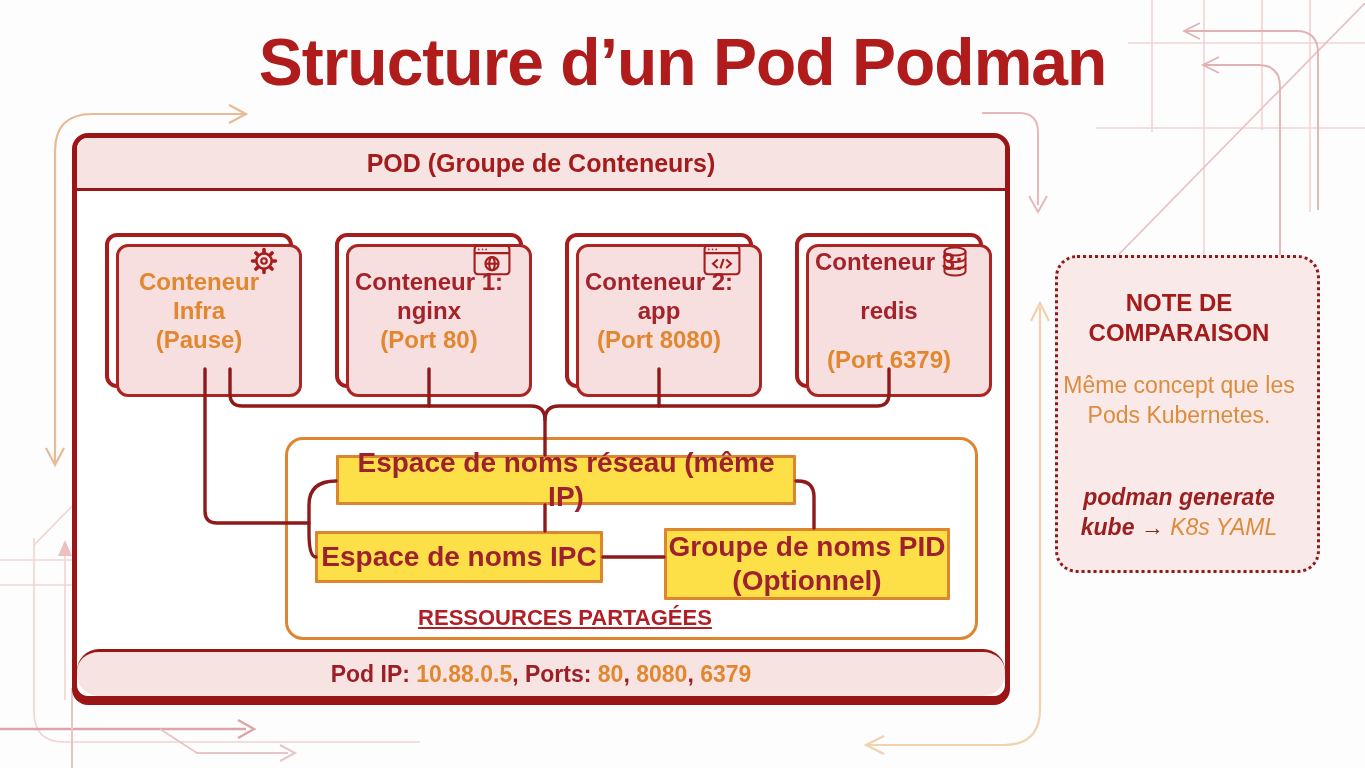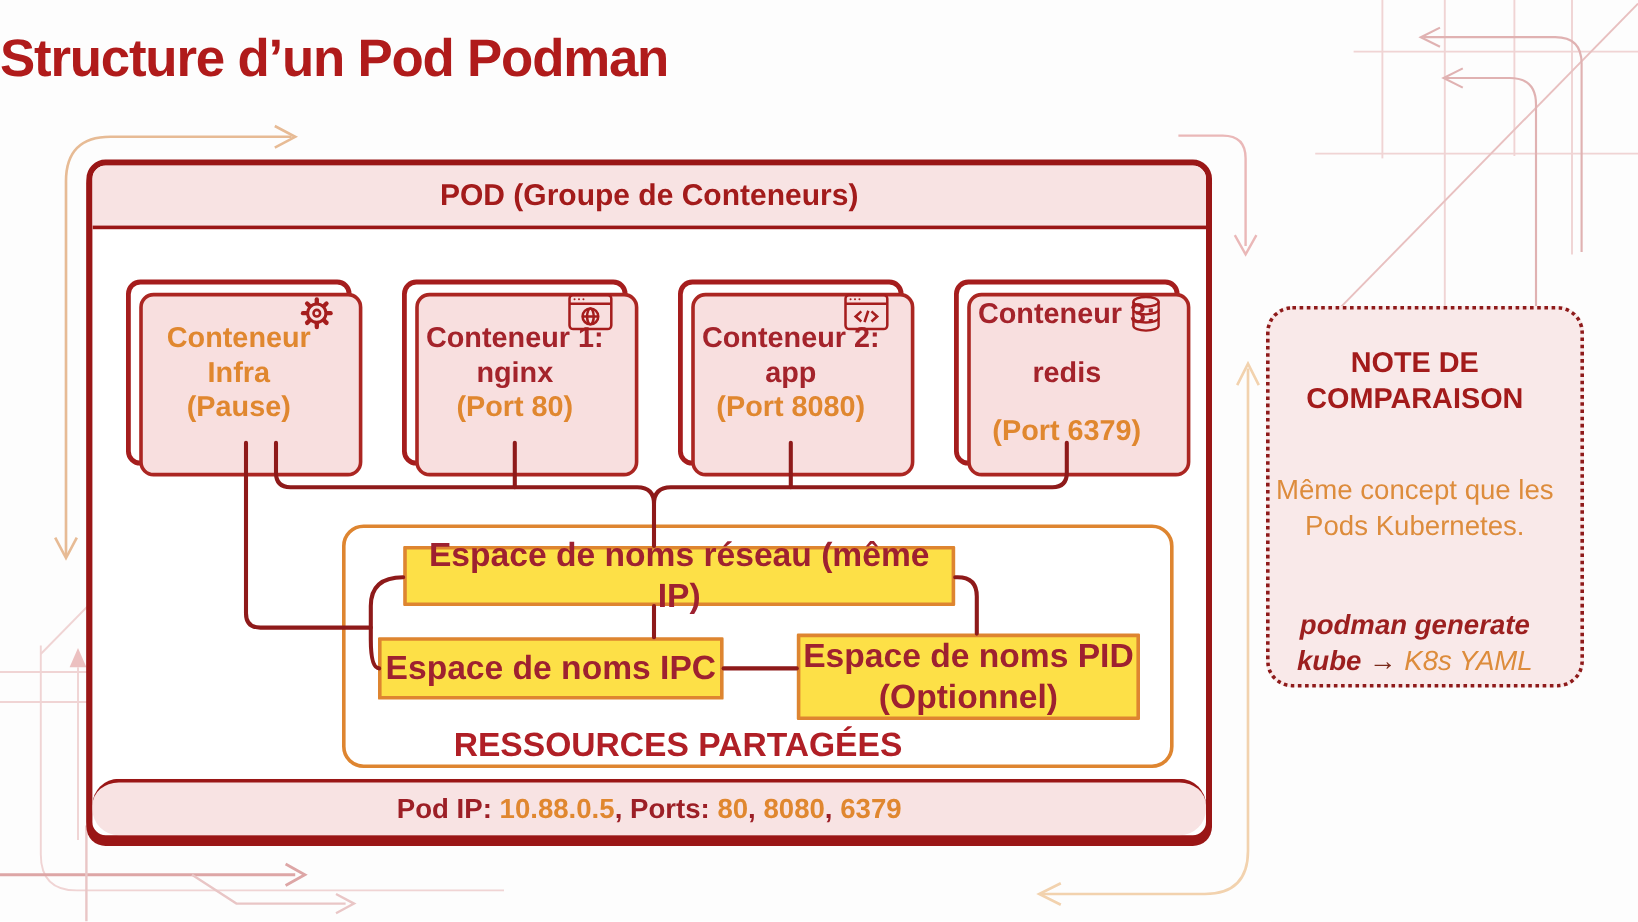--- a/index.html
+++ b/index.html
@@ -2,22 +2,22 @@
 <html><head>
 <meta charset="utf-8">
 <style>
   html,body{margin:0;padding:0;background:#fdfdfd;}
   body{width:1365px;height:768px;position:relative;overflow:hidden;
        font-family:"Liberation Sans","DejaVu Sans",sans-serif;}
   .abs{position:absolute;}
   svg.layer{position:absolute;left:0;top:0;pointer-events:none;}
 
   
-  #title{left:0;top:24px;width:1365px;text-align:left;
-         font-size:44px;font-weight:bold;color:#b01b1b;letter-spacing:-1px;}
+  #title{left:0;top:24px;width:1365px;text-align:center;
+         font-size:66px;font-weight:bold;color:#b01b1b;letter-spacing:-1px;}
 
   
   #pod{left:72px;top:133px;width:938px;height:568px;background:#ffffff;
        border:5px solid #9a1616;border-radius:16px;box-sizing:border-box;
        box-shadow:0 4px 0 #9a1616;z-index:1;overflow:hidden;}
   #pod-header{position:absolute;left:0;top:0;right:0;height:50px;background:#f8e3e3;
        border-bottom:3px solid #9a1616;display:flex;align-items:center;justify-content:center;
        font-size:25px;font-weight:bold;color:#a31b1b;}
   #pod-footer{position:absolute;left:0;bottom:0;right:0;height:44px;background:#f8e3e3;
        border-top:3px solid #9a1616;display:flex;align-items:center;justify-content:center;
@@ -38,29 +38,29 @@
   #shared{left:285px;top:437px;width:693px;height:203px;background:#ffffff;
           border:3.5px solid #de8530;border-radius:18px;box-sizing:border-box;z-index:2;}
   .nsbox{position:absolute;background:#fde047;border:3.5px solid #de8530;border-radius:1px;
          box-sizing:border-box;z-index:3;display:flex;flex-direction:column;align-items:center;
          justify-content:center;font-size:28px;font-weight:bold;color:#9e2130;
          text-align:center;line-height:1.2;}
   #ns-net{left:336px;top:455px;width:460px;height:50px;}
   #ns-ipc{left:315px;top:531px;width:288px;height:52px;}
   #ns-pid{left:664px;top:528px;width:286px;height:72px;}
   #shared-label{left:285px;top:605px;width:560px;text-align:center;
-          font-size:28px;font-weight:bold;color:#b01f26;z-index:3;}
+          font-size:22px;font-weight:bold;color:#b01f26;z-index:3;text-decoration:underline;}
 
   
   #note{left:1055px;top:255px;width:265px;height:318px;background:#f9e9e9;
         border:3px dotted #8e1a1a;border-radius:22px;box-sizing:border-box;z-index:1;
         display:flex;flex-direction:column;align-items:center;text-align:center;
         padding:30px 18px 0 1px;}
   #note-title{font-size:24px;font-weight:bold;color:#a31b1b;line-height:1.25;}
-  #note-body{margin-top:46px;font-size:23px;color:#dd8c3c;line-height:1.3;}
+  #note-body{margin-top:23px;font-size:23px;color:#dd8c3c;line-height:1.3;}
   #note-cmd{margin-top:52px;font-size:23px;line-height:1.3;white-space:pre-wrap;font-style:italic;}
   .cmd-bold{font-weight:bold;color:#9c1f1f;}
   .cmd-arrow{color:#7a2a1a;font-weight:bold;}
   .cmd-val{color:#dd8c3c;}
 </style>
 </head>
 <body>
 
 <svg class="layer" width="1365" height="768" style="z-index:0">
   <g fill="none" stroke="#f0d4d4" stroke-width="1.6">
@@ -207,21 +207,21 @@
   <div class="orange">(Port 6379)</div>
 </div>
 
 <div id="ns-net" class="nsbox">
   <div>Espace de noms réseau (même IP)</div>
 </div>
 <div id="ns-ipc" class="nsbox">
   <div>Espace de noms IPC</div>
 </div>
 <div id="ns-pid" class="nsbox">
-  <div>Espace de noms PID</div>
+  <div>Groupe de noms PID</div>
   <div>(Optionnel)</div>
 </div>
 
 <div id="note" class="abs">
   <div id="note-title">NOTE DE COMPARAISON</div>
   <div id="note-body">Même concept que les Pods Kubernetes.</div>
   <div id="note-cmd"><span class="cmd-bold">podman generate kube </span><span class="cmd-arrow">→ </span><span class="cmd-val">K8s YAML</span></div>
 </div>
 
 </body></html>

